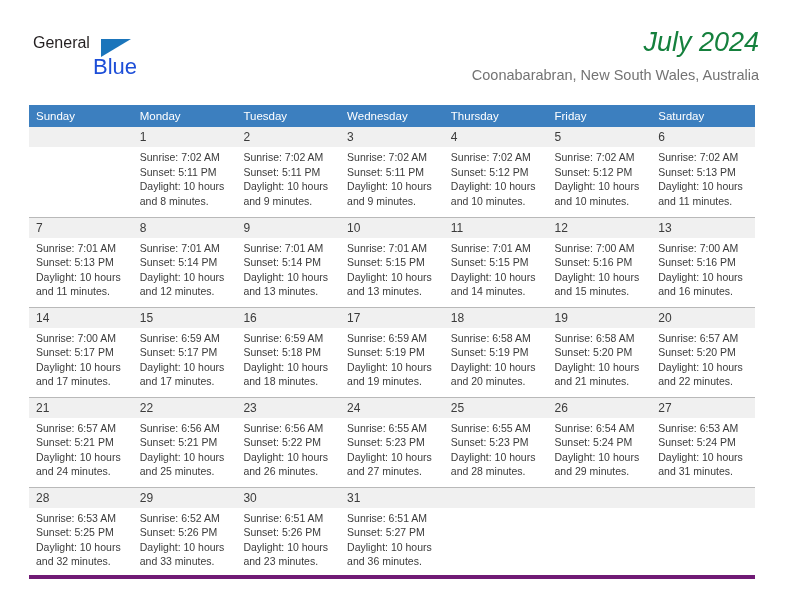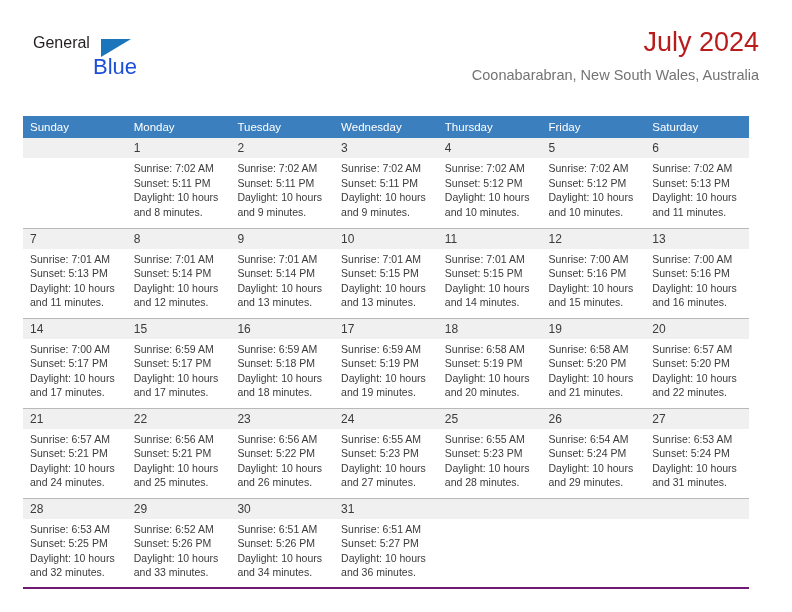--- a/index.html
+++ b/index.html
@@ -64,42 +64,42 @@
   }
 
   .title-block {
     position: absolute;
     right: 0;
     top: 0;
     text-align: right;
   }
   .cal-title {
     font-size: 27px;
-    color: #b91c1c;
+    color: #15803d;
     line-height: 32px;
     font-weight: normal;
     white-space: nowrap;
+    font-style: italic;
   }
   .cal-subtitle {
     font-size: 14.5px;
     color: #737373;
     line-height: 20px;
     margin-top: 7px;
     white-space: nowrap;
   }
 
   
   .calendar {
     position: absolute;
-    left: 23px;
+    left: 29px;
     top: 105px;
     width: 726px;
     border-collapse: collapse;
     table-layout: fixed;
-    margin-top: 11px;
   }
   .calendar th {
     background: #3c7fbf;
     color: #ffffff;
     font-size: 11.5px;
     font-weight: normal;
     text-align: left;
     padding: 5px 0 5px 7px;
     height: 19px;
     box-sizing: border-box;
@@ -108,21 +108,21 @@
   .calendar td {
     vertical-align: top;
     padding: 0;
     border: none;
     border-bottom: 1px solid #b9b9b9;
     height: 90px;
     box-sizing: border-box;
     background: #ffffff;
   }
   .calendar tr.week:last-child td {
-    border-bottom: 2px solid #701a75;
+    border-bottom: 4px solid #701a75;
   }
   .daynum {
     background: #f0f0f0;
     font-size: 12px;
     color: #3b3b3b;
     padding: 3px 0 3px 7px;
     line-height: 14px;
     height: 20px;
     box-sizing: border-box;
   }
@@ -425,21 +425,21 @@
             <div>Sunrise: 6:52 AM</div>
             <div>Sunset: 5:26 PM</div>
             <div class="dl-wrap">Daylight: 10 hours and 33 minutes.</div>
           </div>
         </td>
         <td>
           <div class="daynum">30</div>
           <div class="details">
             <div>Sunrise: 6:51 AM</div>
             <div>Sunset: 5:26 PM</div>
-            <div class="dl-wrap">Daylight: 10 hours and 34 minutes.</div>
+            <div class="dl-wrap">Daylight: 10 hours and 23 minutes.</div>
           </div>
         </td>
         <td>
           <div class="daynum">31</div>
           <div class="details">
             <div>Sunrise: 6:51 AM</div>
             <div>Sunset: 5:27 PM</div>
             <div class="dl-wrap">Daylight: 10 hours and 36 minutes.</div>
           </div>
         </td>

